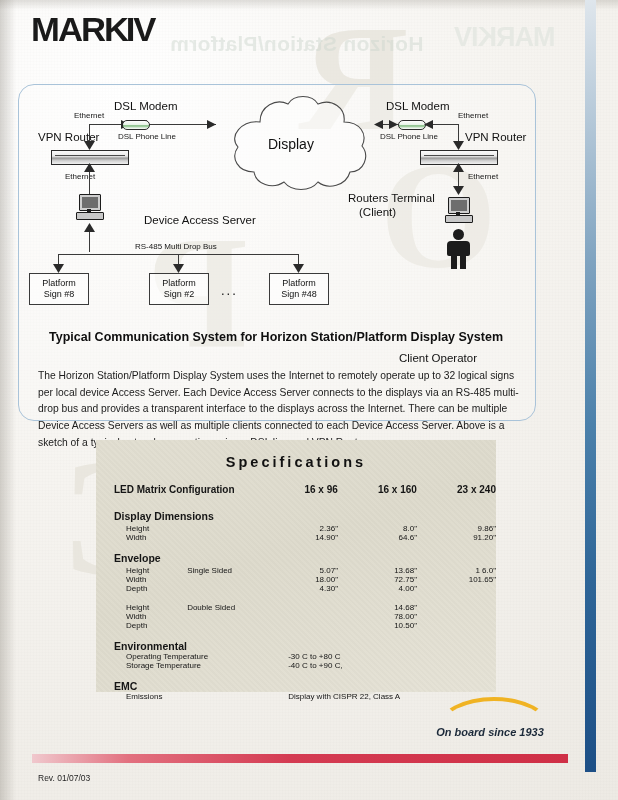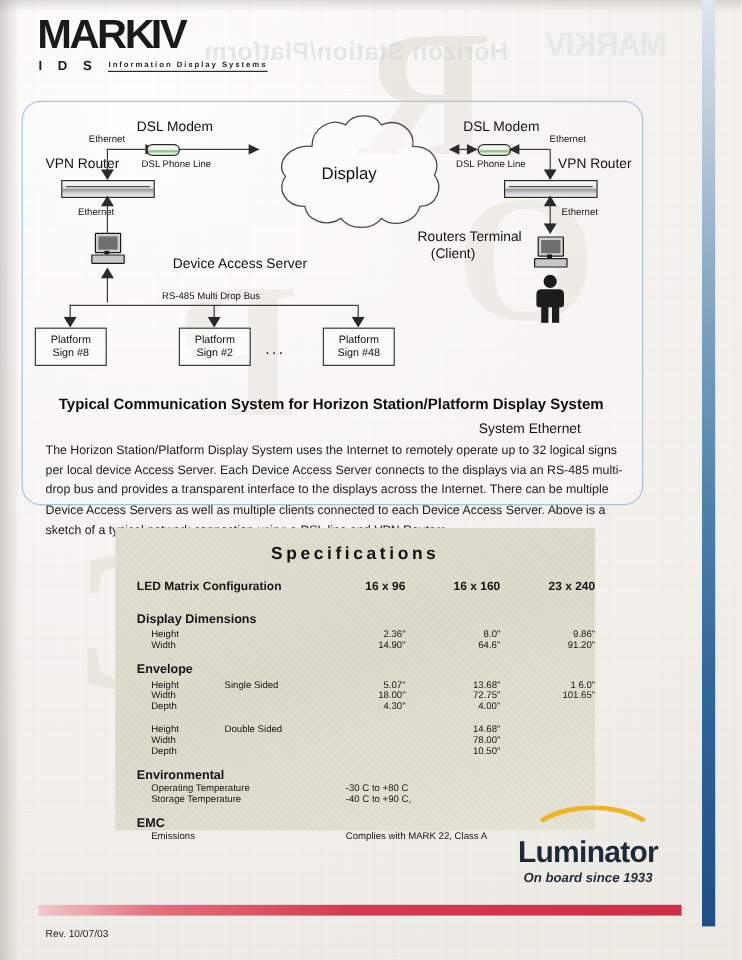--- a/index.html
+++ b/index.html
@@ -104,21 +104,21 @@
   .bodytext{position:absolute;left:38px;top:368px;width:488px;font-size:10.3px;
       line-height:1.62;color:#1b1b1b;text-align:left;}
 
   
   .specs{position:absolute;left:96px;top:440px;width:400px;height:252px;
       background:linear-gradient(160deg,#e2dfd2 0%,#dedbcd 45%,#e6e3d7 100%);}
   .specs::after{content:"";position:absolute;inset:0;
      background:repeating-linear-gradient(45deg, rgba(0,0,0,.018) 0 2px, transparent 2px 4px);}
   .spec-title{position:absolute;left:0;right:0;top:14px;text-align:center;
       font-size:14.5px;font-weight:bold;letter-spacing:3px;color:#111;}
-  .srow{position:absolute;left:0;right:0;display:flex;font-size:8px;color:#151515;justify-content:flex-end;}
+  .srow{position:absolute;left:0;right:0;display:flex;font-size:8px;color:#151515;}
   .c-lab{width:168px;padding-left:18px;box-sizing:border-box;}
   .c1{width:82px;text-align:right;}
   .c2{width:82px;text-align:right;}
   .c3{width:82px;text-align:right;}
   .hdr{font-size:10px;font-weight:bold;}
   .grp{font-size:10.5px;font-weight:bold;}
   .ind{padding-left:30px;}
 
   
   .lum{position:absolute;right:52px;bottom:62px;width:152px;text-align:center;}
@@ -142,24 +142,20 @@
 <div class="wm-big wm-p">P</div>
 <div class="wm-big wm-c">C</div>
 <div class="wm-big wm-s">S</div>
 <div class="wm wm-title">Horizon Station/Platform</div>
 <div class="wm wm-mark">MARKIV</div>
 
 <div class="logo">
   <div>
     <span class="logo-mark">MARK</span><span class="logo-mark iv">IV</span>
   </div>
-  <div class="logo-sub">
-    <span class="logo-ids">I D S</span>
-    <span class="logo-tag">Information Display Systems</span>
-  </div>
 </div>
 
 <div class="vstripe"></div>
 <div class="redbar"></div>
 
 <div class="panel"></div>
 <div class="diagram">
 
   <svg class="cloud" style="left:198px;top:8px;" width="160" height="104" viewBox="0 0 160 104">
     <path d="M44 30 C44 14 60 6 72 12 C78 2 96 2 102 12 C116 6 130 16 128 30
@@ -240,21 +236,21 @@
     <span>Sign #48</span>
   </div>
 
   <div class="dg-lbl" style="left:368px;top:16px;">DSL Modem</div>
   <div class="dg-sml" style="left:362px;top:48px;">DSL Phone Line</div>
   <div class="dg-sml" style="left:440px;top:27px;">Ethernet</div>
   <div class="dg-lbl" style="left:447px;top:47px;">VPN Router</div>
   <div class="dg-sml" style="left:450px;top:88px;">Ethernet</div>
   <div class="dg-lbl" style="left:330px;top:108px;">Routers Terminal</div>
   <div class="dg-lbl" style="left:341px;top:122px;">(Client)</div>
-  <div class="dg-lbl" style="left:381px;top:268px;">System Ethernet</div>
+  <div class="dg-lbl" style="left:381px;top:268px;">Client Operator</div>
 
   <div class="line hline" style="left:358px;top:40px;width:22px;"></div>
   <div class="line hline" style="left:406px;top:40px;width:34px;"></div>
   <div class="line vline" style="left:440px;top:40px;height:22px;"></div>
   <div class="modem" style="left:380px;top:36px;"></div>
   <svg style="position:absolute;left:356px;top:36px;" width="9" height="9">
       <polygon points="0,4.5 9,0 9,9" fill="#2a2a2a"></polygon>
     </svg>
   <svg style="position:absolute;left:371px;top:36px;" width="9" height="9">
       <polygon points="9,4.5 0,0 0,9" fill="#2a2a2a"></polygon>
@@ -383,25 +379,24 @@
       </div>
       <div class="srow" style="top: 240px;">
         <div class="c-lab grp">EMC</div>
         <div class="c1"></div>
         <div class="c2"></div>
         <div class="c3"></div>
       </div>
       <div class="srow" style="top: 252px;">
         <div class="c-lab ind">Emissions</div>
         <div class="c1"></div>
-        <div class="c2" style="white-space: nowrap; text-align: left; width: 200px;">Complies with MARK 22, Class A</div>
+        <div class="c2" style="white-space: nowrap; text-align: left; width: 200px;">Display with CISPR 22, Class A</div>
         <div class="c3"></div>
       </div>
     </div>
 </div>
 
 <div class="lum">
   <div class="lum-arc"></div>
-  <div class="lum-name">Luminator</div>
   <div class="lum-tag">On board since 1933</div>
 </div>
 
-<div class="rev">Rev. 10/07/03</div>
+<div class="rev">Rev. 01/07/03</div>
 
 </body></html>

